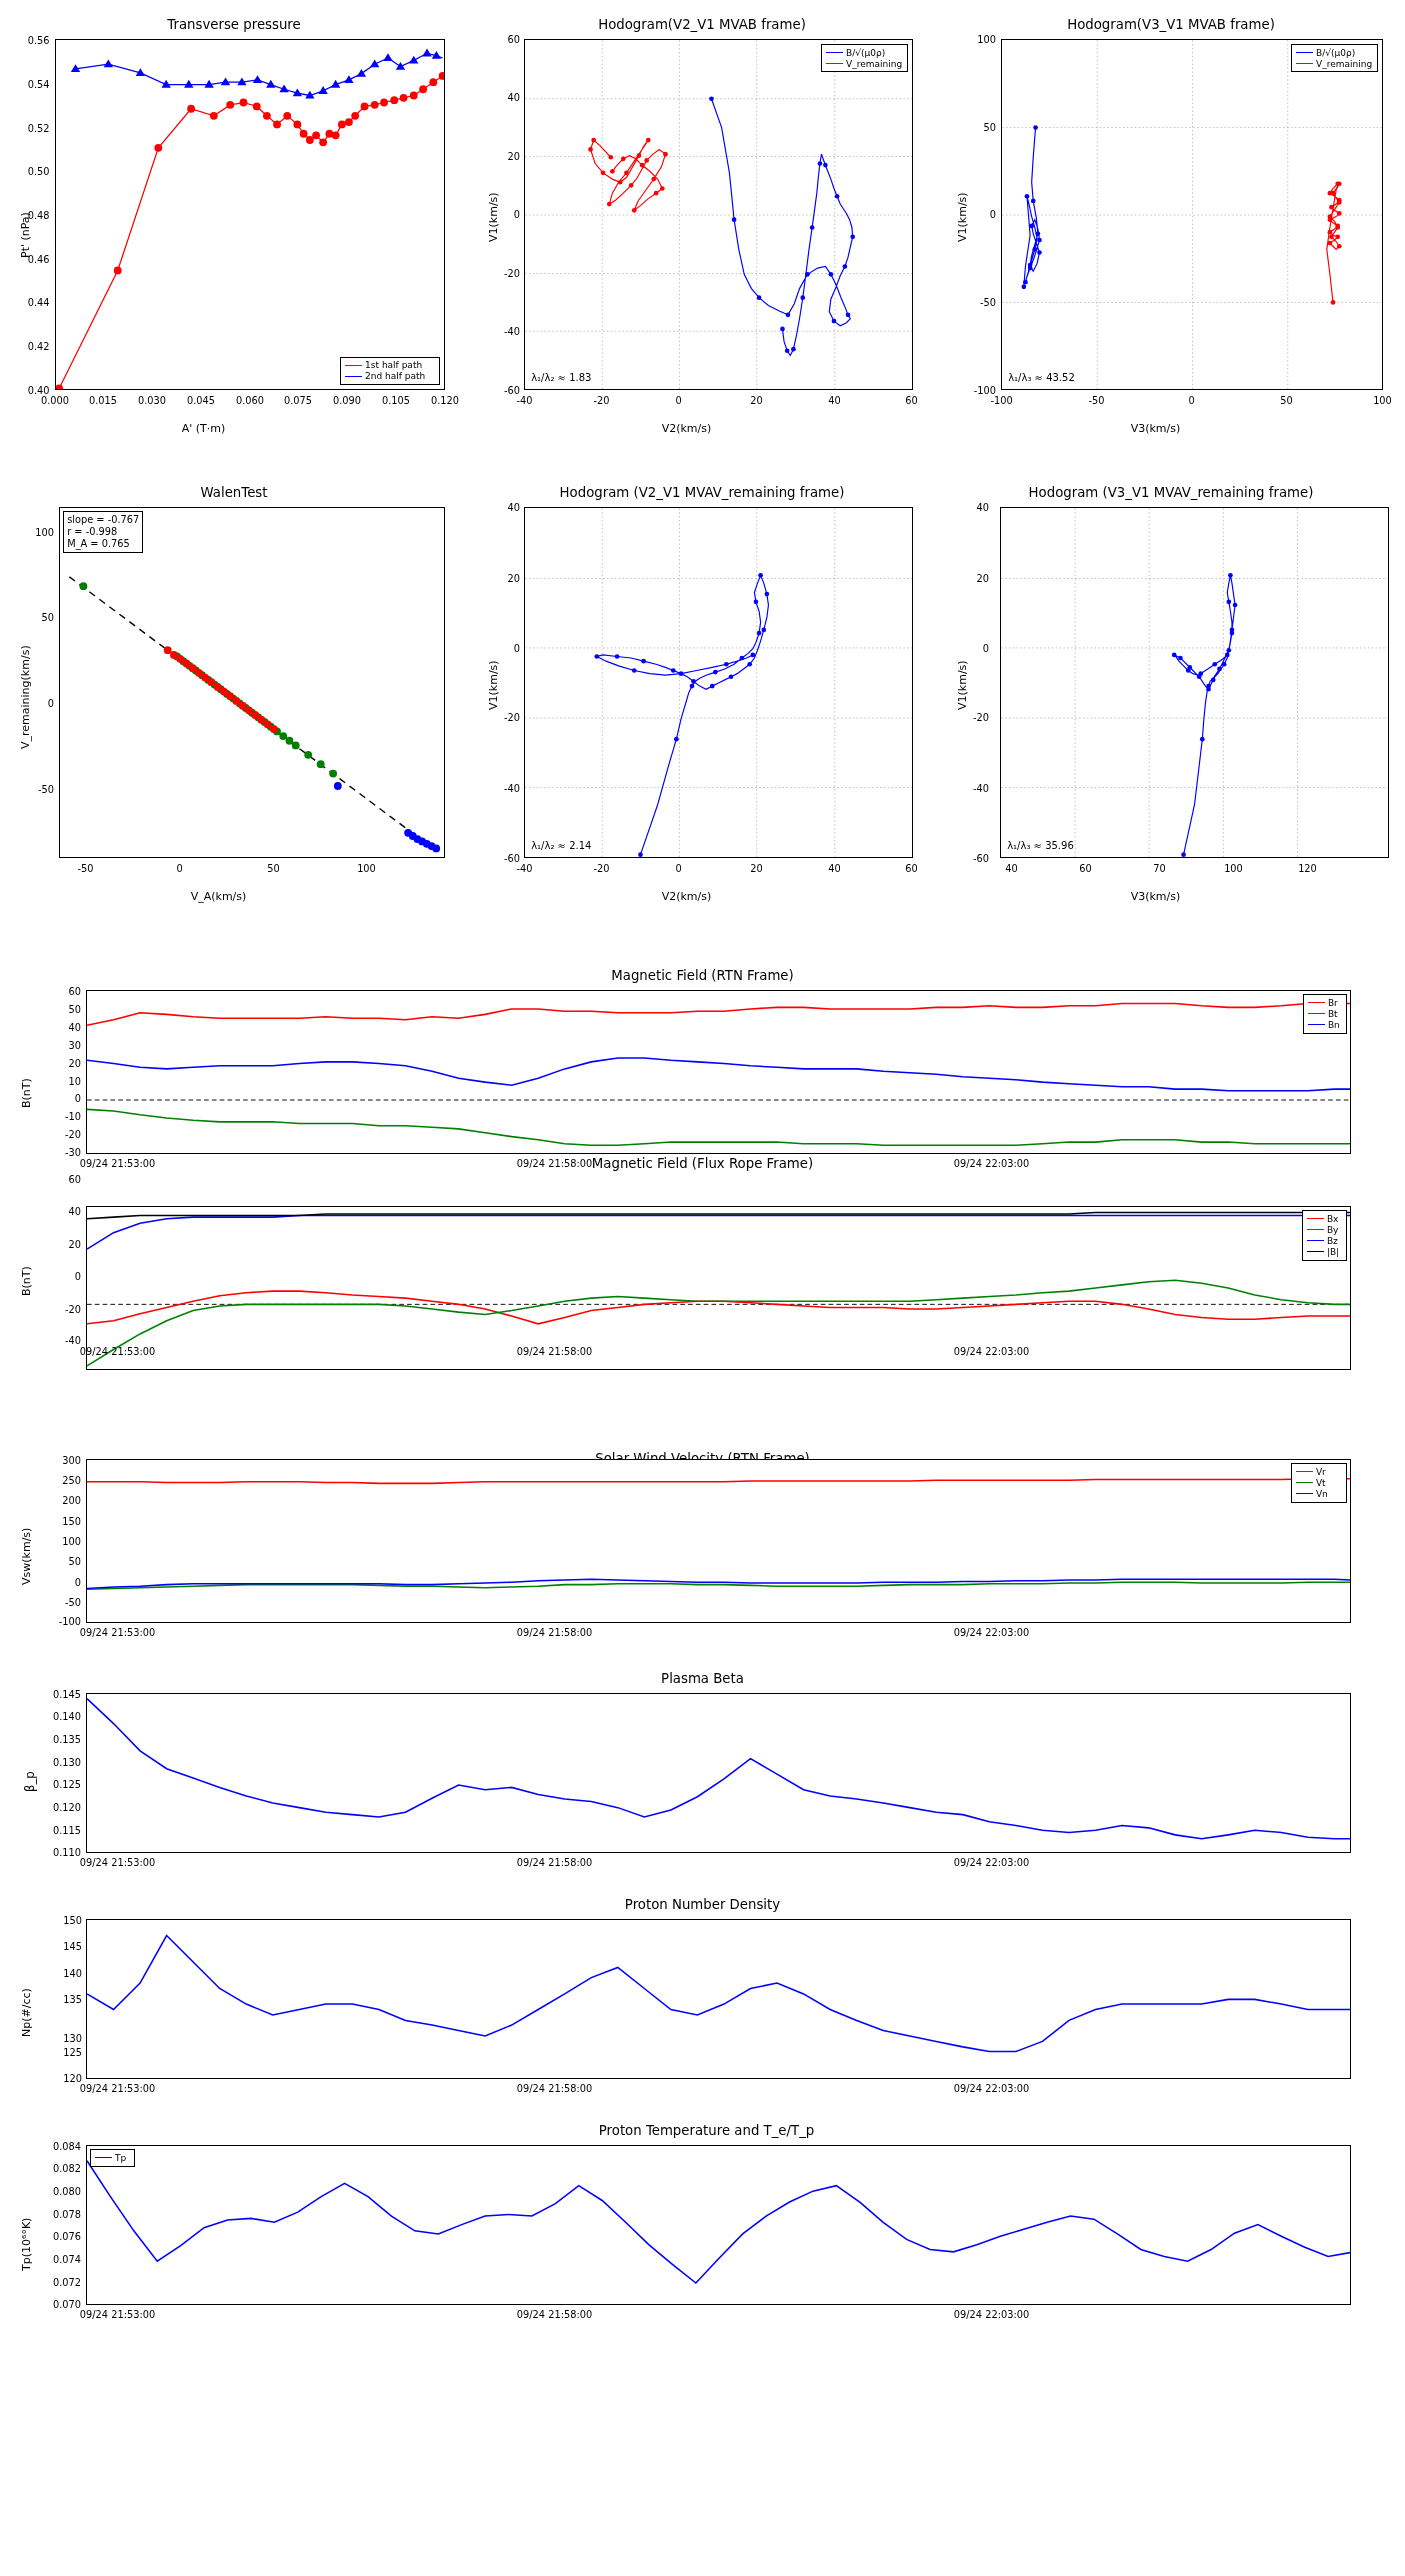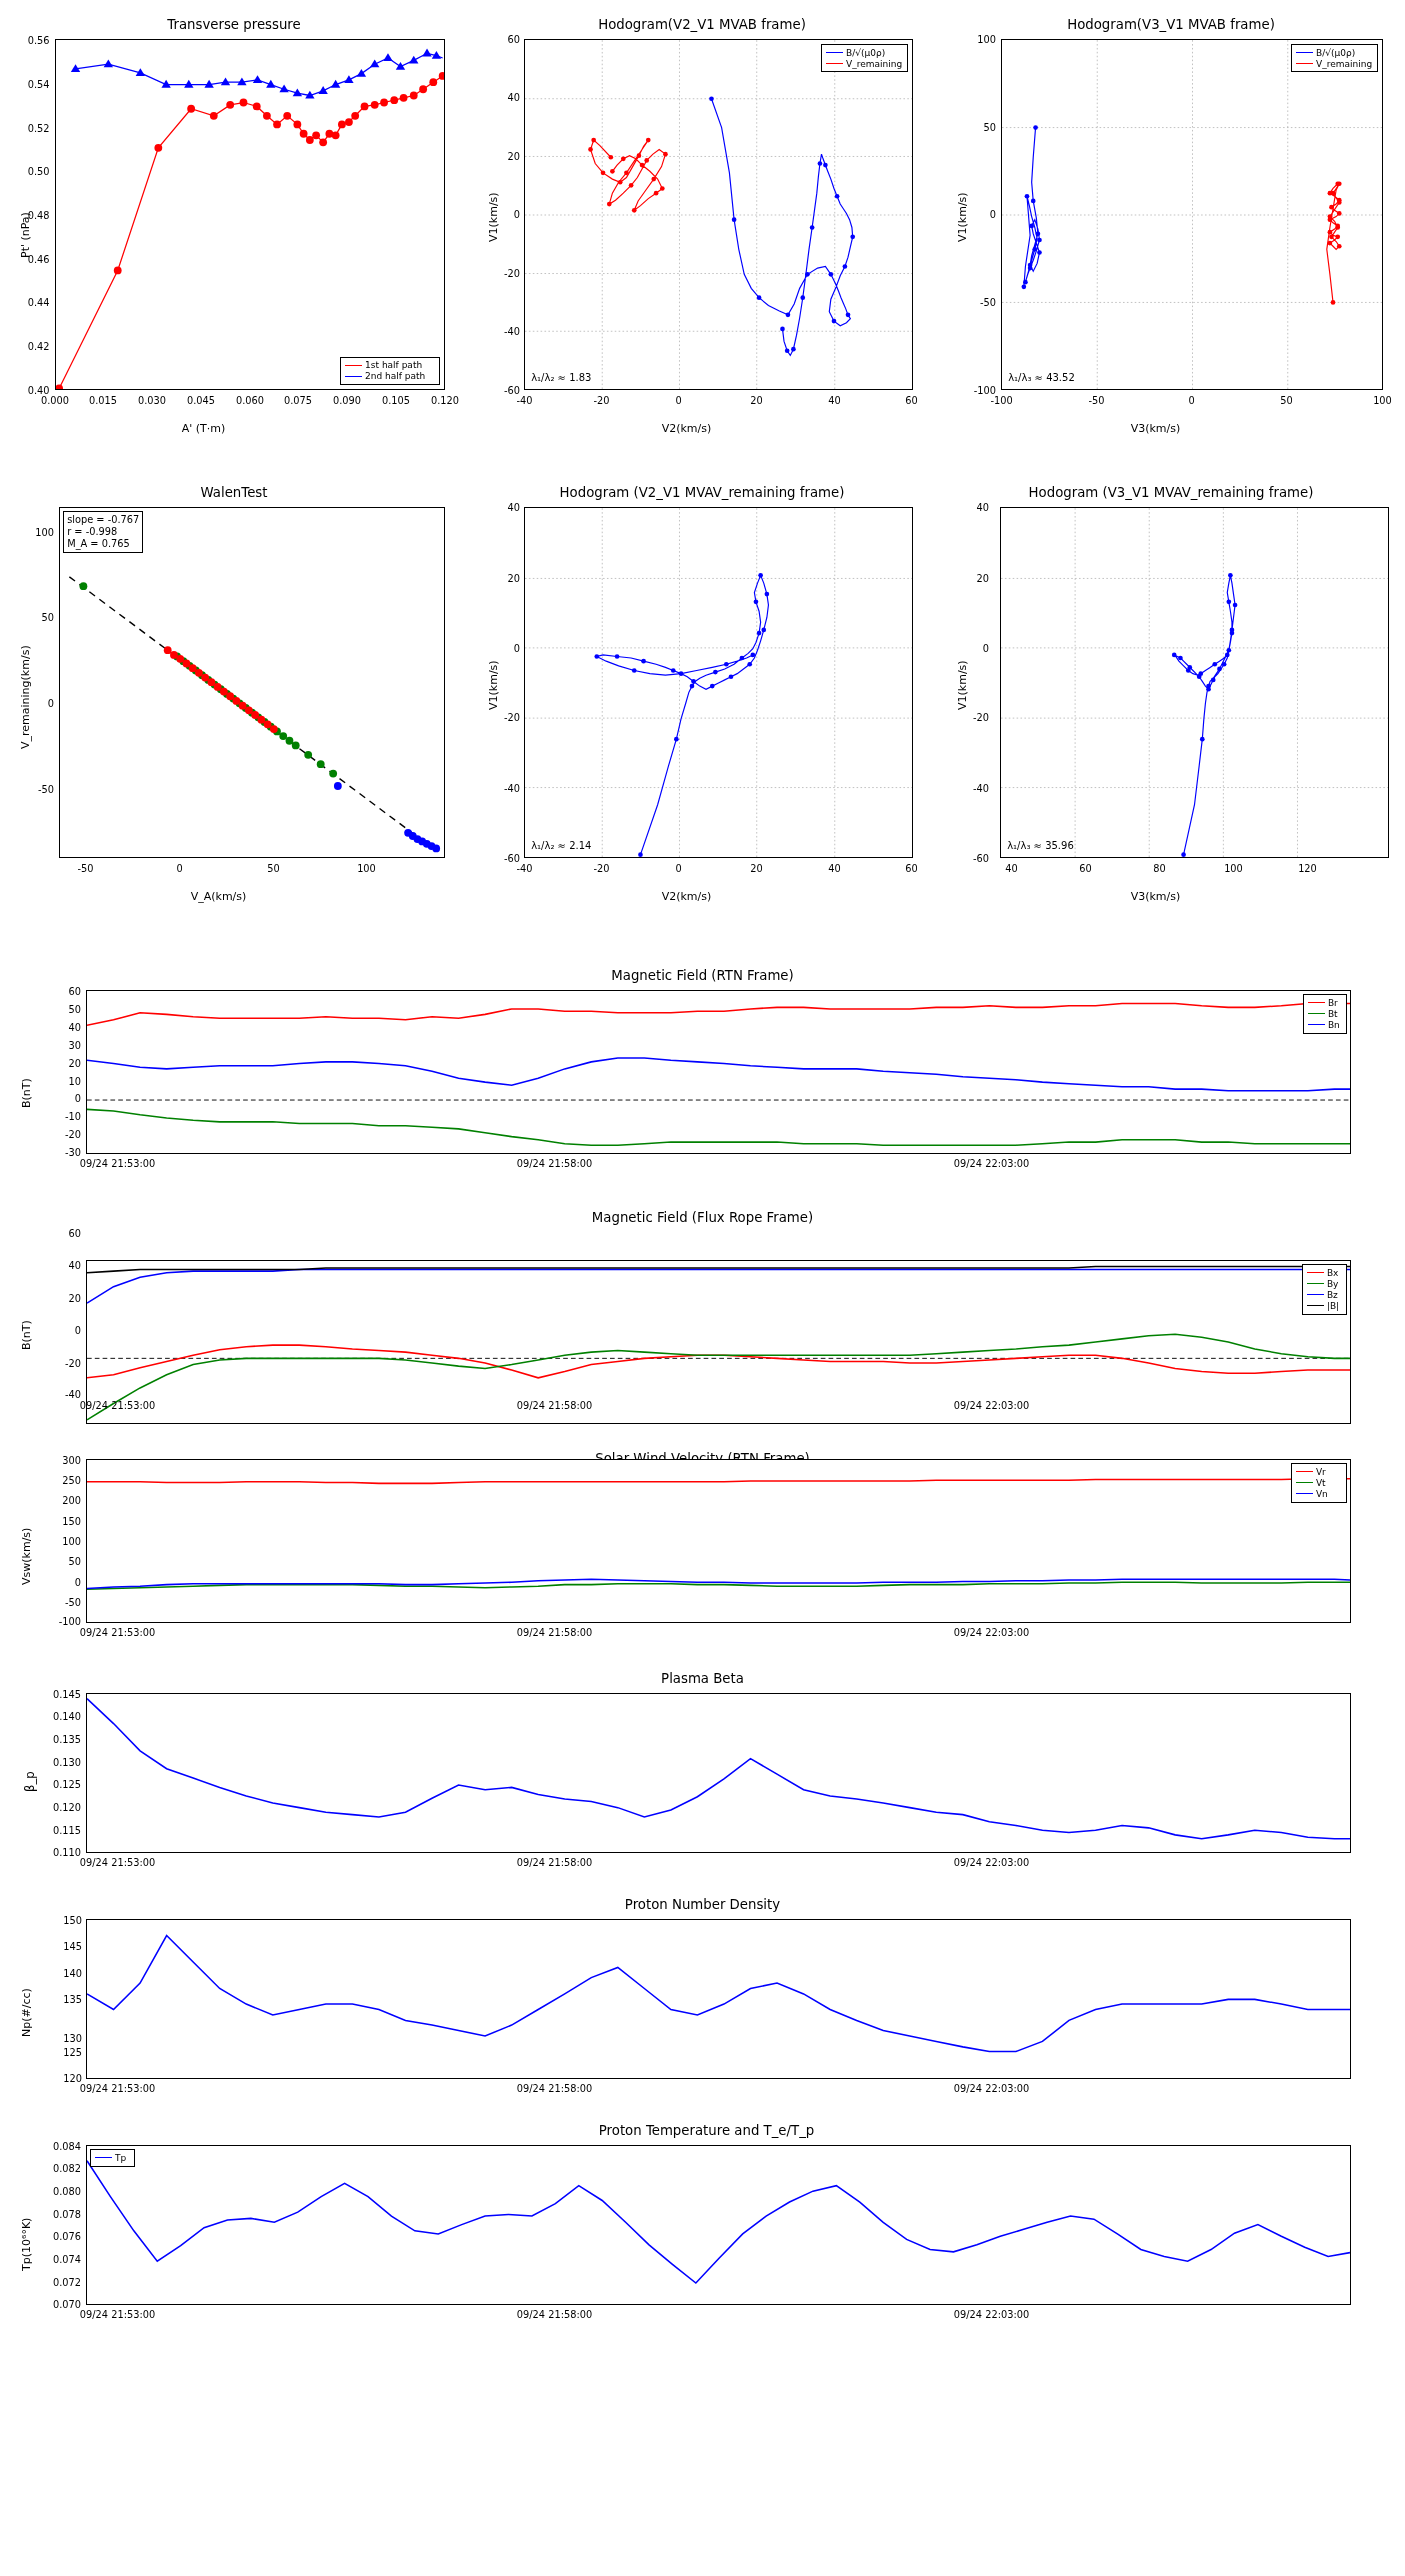--- a/index.html
+++ b/index.html
@@ -486,21 +486,21 @@
     </div>
     <div class="tick y" style="left:22px;top:385px;width:30px;">-60</div>
     <div class="tick y" style="left:22px;top:315px;width:30px;">-40</div>
     <div class="tick y" style="left:22px;top:244px;width:30px;">-20</div>
     <div class="tick y" style="left:22px;top:175px;width:30px;">0</div>
     <div class="tick y" style="left:22px;top:105px;width:30px;">20</div>
     <div class="tick y" style="left:22px;top:34px;width:30px;">40</div>
 
     <div class="tick x" style="left:51px;top:395px;width:47px;">40</div>
     <div class="tick x" style="left:125px;top:395px;width:47px;">60</div>
-    <div class="tick x" style="left:199px;top:395px;width:47px;">80</div>
+    <div class="tick x" style="left:199px;top:395px;width:47px;">70</div>
     <div class="tick x" style="left:273px;top:395px;width:47px;">100</div>
     <div class="tick x" style="left:347px;top:395px;width:47px;">120</div>
   </div>
 
   <div class="panel" style="left:0px;top:960px;width:1405px;height:234px;">
     <div class="title" style="left:0;top:7.8px;">Magnetic Field (RTN Frame)</div>
     <div class="ylabel" style="left:20px;top:148px;">B(nT)</div>
     <div class="axes" style="left:86px;top:30px;width:1265px;height:164px;">
       <svg width="1263" height="162" viewBox="0 0 1618 208" preserveAspectRatio="none">
         <line x1="0" y1="140" x2="1618" y2="140" class="zeroline"></line>
@@ -531,21 +531,21 @@
     <div class="tick y" style="left:47px;top:116px;width:34px;">10</div>
     <div class="tick y" style="left:47px;top:133px;width:34px;">0</div>
     <div class="tick y" style="left:47px;top:151px;width:34px;">-10</div>
     <div class="tick y" style="left:47px;top:169px;width:34px;">-20</div>
     <div class="tick y" style="left:47px;top:187px;width:34px;">-30</div>
     <div class="tick x" style="left:47px;top:198px;width:141px;">09/24 21:53:00</div>
     <div class="tick x" style="left:484px;top:198px;width:141px;">09/24 21:58:00</div>
     <div class="tick x" style="left:921px;top:198px;width:141px;">09/24 22:03:00</div>
   </div>
 
-  <div class="panel" style="left:0px;top:1202px;width:1405px;height:234px;">
+  <div class="panel" style="left:0px;top:1148px;width:1405px;height:234px;">
     <div class="title" style="left:0;top:7.8px;">Magnetic Field (Flux Rope Frame)</div>
     <div class="ylabel" style="left:20px;top:148px;">B(nT)</div>
     <div class="axes" style="left:86px;top:30px;width:1265px;height:164px;margin-top:28px;">
       <svg width="1263" height="162" viewBox="0 0 1618 208" preserveAspectRatio="none">
         <line x1="0" y1="125" x2="1618" y2="125" class="zeroline"></line>
         <polyline fill="none" stroke="#ff0000" stroke-width="2" points="0,150 34,146 68,137 102,129 136,121 170,114 204,110 238,108 272,108 306,110 340,113 374,115 408,117 442,121 476,125 510,131 544,140 578,150 612,142 646,133 680,129 714,125 748,123 782,121 816,121 850,123 884,125 918,127 952,129 986,129 1020,129 1054,131 1088,131 1122,129 1156,127 1190,125 1224,123 1258,121 1292,121 1326,125 1360,131 1394,138 1428,142 1462,144 1496,144 1530,142 1564,140 1598,140 1618,140"></polyline>
         <polyline fill="none" stroke="#008000" stroke-width="2" points="0,204 34,183 68,163 102,146 136,133 170,127 204,125 238,125 272,125 306,125 340,125 374,125 408,127 442,131 476,135 510,138 544,133 578,127 612,121 646,117 680,115 714,117 748,119 782,121 816,121 850,121 884,121 918,121 952,121 986,121 1020,121 1054,121 1088,119 1122,117 1156,115 1190,113 1224,110 1258,108 1292,104 1326,100 1360,96 1394,94 1428,98 1462,104 1496,113 1530,119 1564,123 1598,125 1618,125"></polyline>
         <polyline fill="none" stroke="#0000ff" stroke-width="2" points="0,54 34,33 68,21 102,15 136,13 170,13 204,13 238,13 272,11 306,11 340,11 374,11 408,11 442,11 476,11 510,11 544,11 578,11 612,11 646,11 680,11 714,11 748,11 782,11 816,11 850,11 884,11 918,11 952,11 986,11 1020,11 1054,11 1088,11 1122,11 1156,11 1190,11 1224,11 1258,11 1292,11 1326,11 1360,11 1394,11 1428,11 1462,11 1496,11 1530,11 1564,11 1598,11 1618,11"></polyline>
         <polyline fill="none" stroke="#000000" stroke-width="2" points="0,15 34,13 68,11 102,11 136,11 170,11 204,11 238,11 272,11 306,9 340,9 374,9 408,9 442,9 476,9 510,9 544,9 578,9 612,9 646,9 680,9 714,9 748,9 782,9 816,9 850,9 884,9 918,9 952,9 986,9 1020,9 1054,9 1088,9 1122,9 1156,9 1190,9 1224,9 1258,9 1292,7 1326,7 1360,7 1394,7 1428,7 1462,7 1496,7 1530,7 1564,7 1598,7 1618,7"></polyline>
       </svg>

